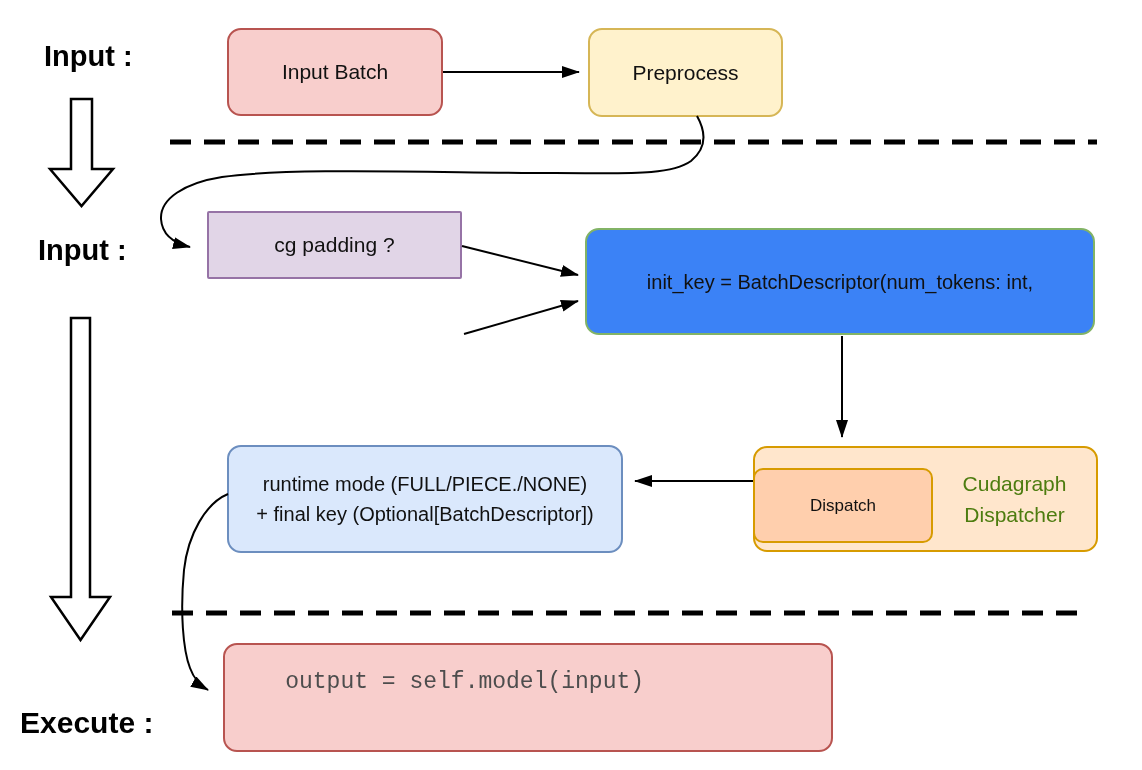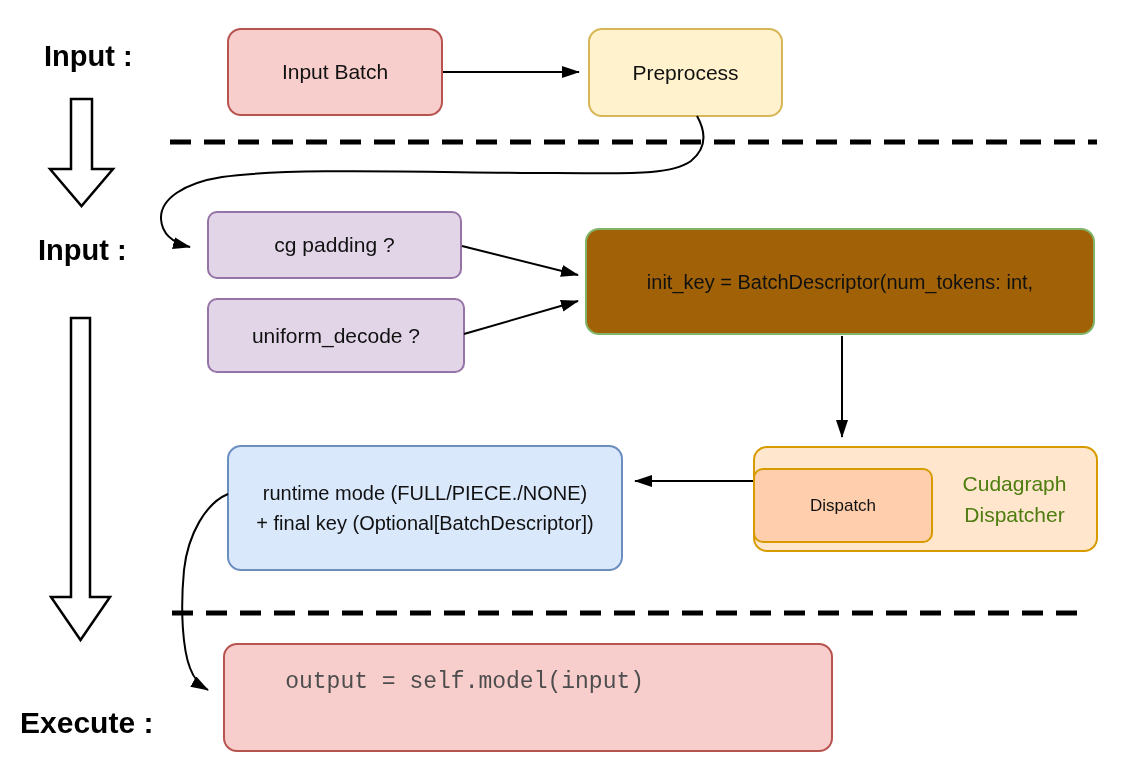--- a/index.html
+++ b/index.html
@@ -20,22 +20,22 @@
     display:flex;align-items:center;justify-content:center;
     text-align:center;
     border-radius:14px;
     border:2px solid #000;
     color:#111111;
     z-index:2;
   }
   .box .line{display:block;}
   .red   {background:#f8cecc;border-color:#b85450;}
   .yellow{background:#fff2cc;border-color:#d6b656;}
-  .purple{background:#e1d5e7;border-color:#9673a6;border-radius:10px;}
-  .green {background:#a16207;border-color:#82b366;}
+  .purple{background:#e1d5e7;border-color:#9673a6;border-radius:2px;}
+  .green {background:#3b82f6;border-color:#82b366;}
   .blue  {background:#dae8fc;border-color:#6c8ebf;}
   .orange-outer{background:#ffe6cc;border-color:#d79b00;z-index:1;}
   .orange-inner{background:#ffcfad;border-color:#d79b00;border-radius:10px;z-index:2;}
   .fs21{font-size:21px;}
   .fs20{font-size:20px;line-height:30px;}
   .fs17{font-size:17px;}
   .stage-label{
     position:absolute;
     font-weight:700;
     color:#000000;
@@ -93,40 +93,37 @@
   </div>
 
   <div class="box yellow fs21" style="left:588px;top:28px;width:195px;height:89px;">
     <span class="line">Preprocess</span>
   </div>
 
   <div class="box purple fs21" style="left:207px;top:211px;width:255px;height:68px;">
     <span class="line">cg padding ?</span>
   </div>
 
-  <div class="box purple fs21" style="left:207px;top:298px;width:258px;height:75px;">
-    <span class="line">uniform_decode ?</span>
-  </div>
 
   <div class="box green fs20" style="left:585px;top:228px;width:510px;height:107px;">
     <div>
       <span class="line">init_key = BatchDescriptor(num_tokens: int,</span>
     </div>
   </div>
 
   <div class="box orange-outer" style="left:753px;top:446px;width:345px;height:106px;"></div>
   <div class="cud-text">
     <span class="line">Cudagraph</span>
     <span class="line">Dispatcher</span>
   </div>
   <div class="box orange-inner fs17" style="left:753px;top:443px;width:180px;height:75px;margin-top:25px;">
     <span class="line">Dispatch</span>
   </div>
 
-  <div class="box blue fs20" style="left:227px;top:445px;width:396px;height:126px;">
+  <div class="box blue fs20" style="left:227px;top:445px;width:396px;height:108px;">
     <div>
       <span class="line">runtime mode (FULL/PIECE./NONE)</span>
       <span class="line">+ final key (Optional[BatchDescriptor])</span>
     </div>
   </div>
 
   <div class="box red code-box" style="left:223px;top:643px;width:610px;height:109px;">
     <span class="line">    output = self.model(input)</span>
   </div>
 

